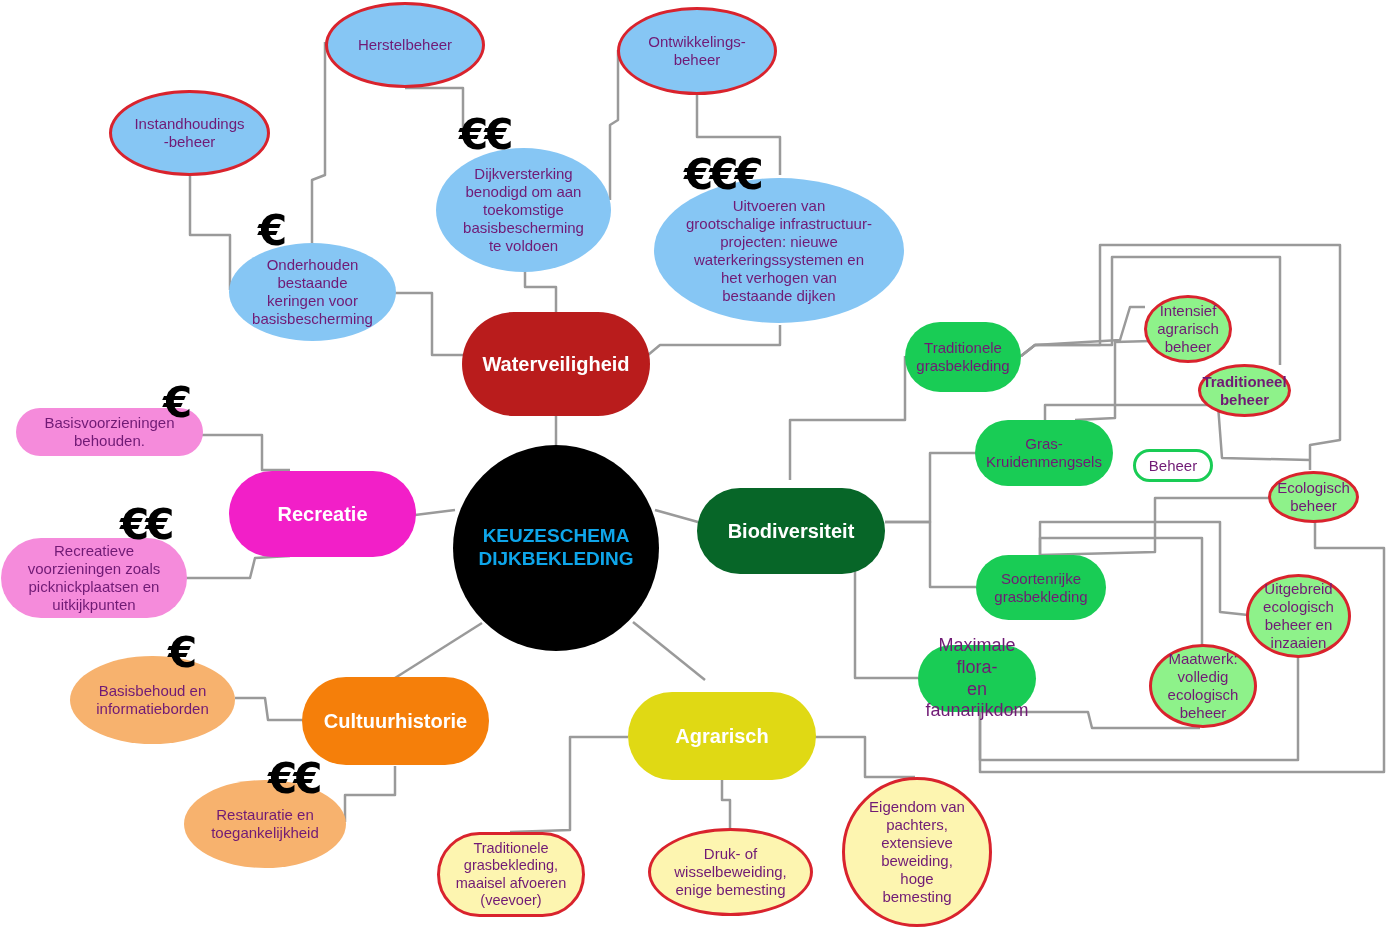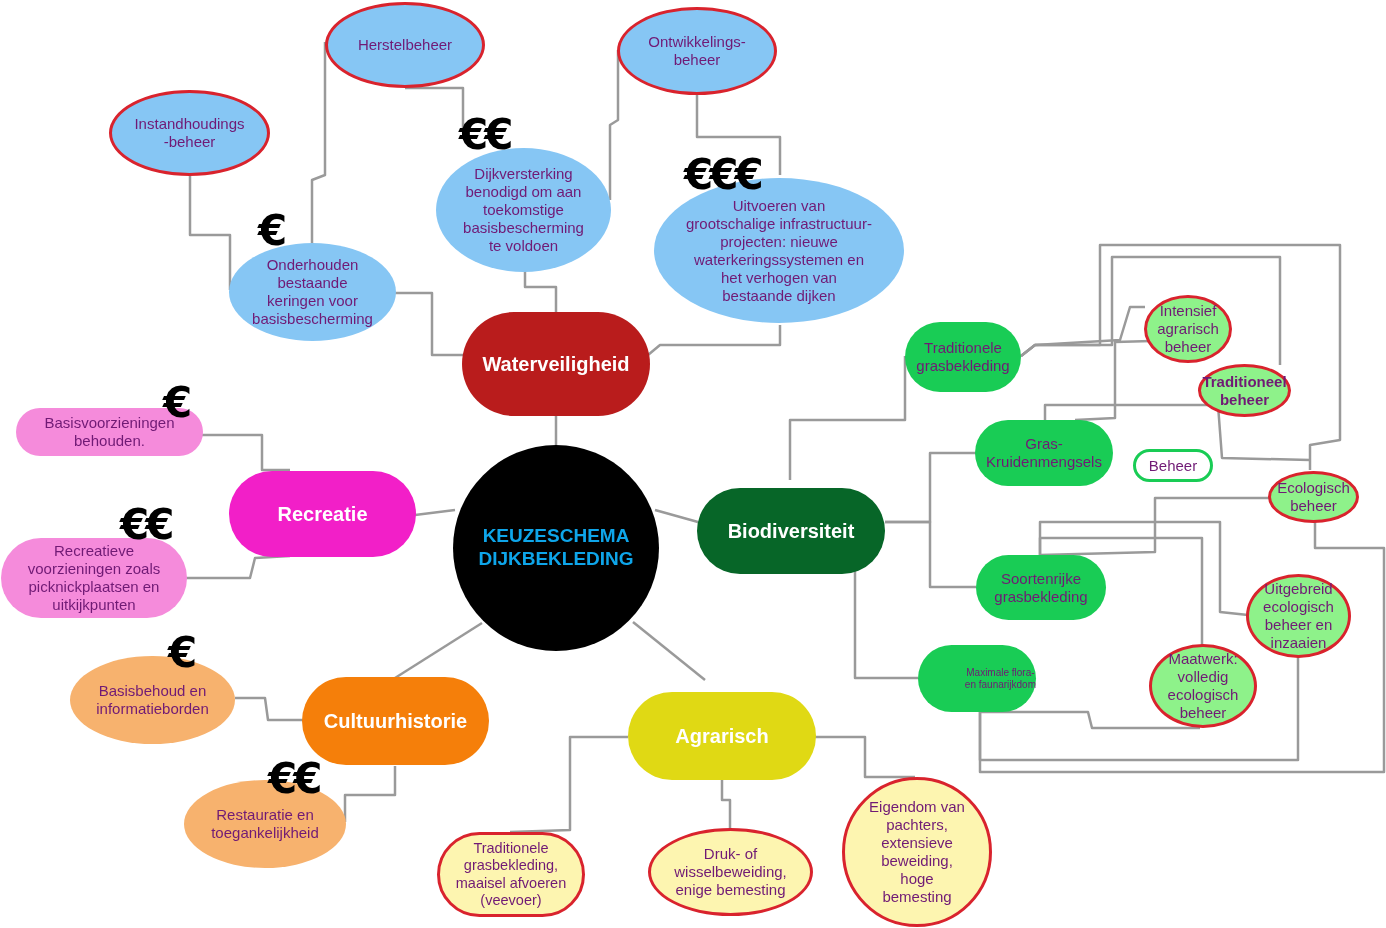--- a/index.html
+++ b/index.html
@@ -179,21 +179,21 @@
 grasbekleding</span>
 </div>
 <div class="node pill green" style="left:975px;top:420px;width:138px;height:66px;">
   <span>Gras-
 Kruidenmengsels</span>
 </div>
 <div class="node pill green" style="left:976px;top:555px;width:130px;height:65px;">
   <span>Soortenrijke
 grasbekleding</span>
 </div>
-<div class="node pill green" style="left:918px;top:645px;width:118px;height:67px;font-size:10px;justify-content:flex-end;">
+<div class="node pill green" style="left:918px;top:645px;width:118px;height:67px;font-size:18px;">
   <span>Maximale flora-
 en faunarijkdom</span>
 </div>
 
 <div class="node pill" style="left:1133px;top:449px;width:80px;height:33px;border:3px solid #19cc55;background:#fff;font-size:15px;">
   <span>Beheer</span>
 </div>
 
 <div class="node ell lgreen red" style="left:1144px;top:273px;width:88px;height:68px;margin-top:22px;">
   <span>Intensief

